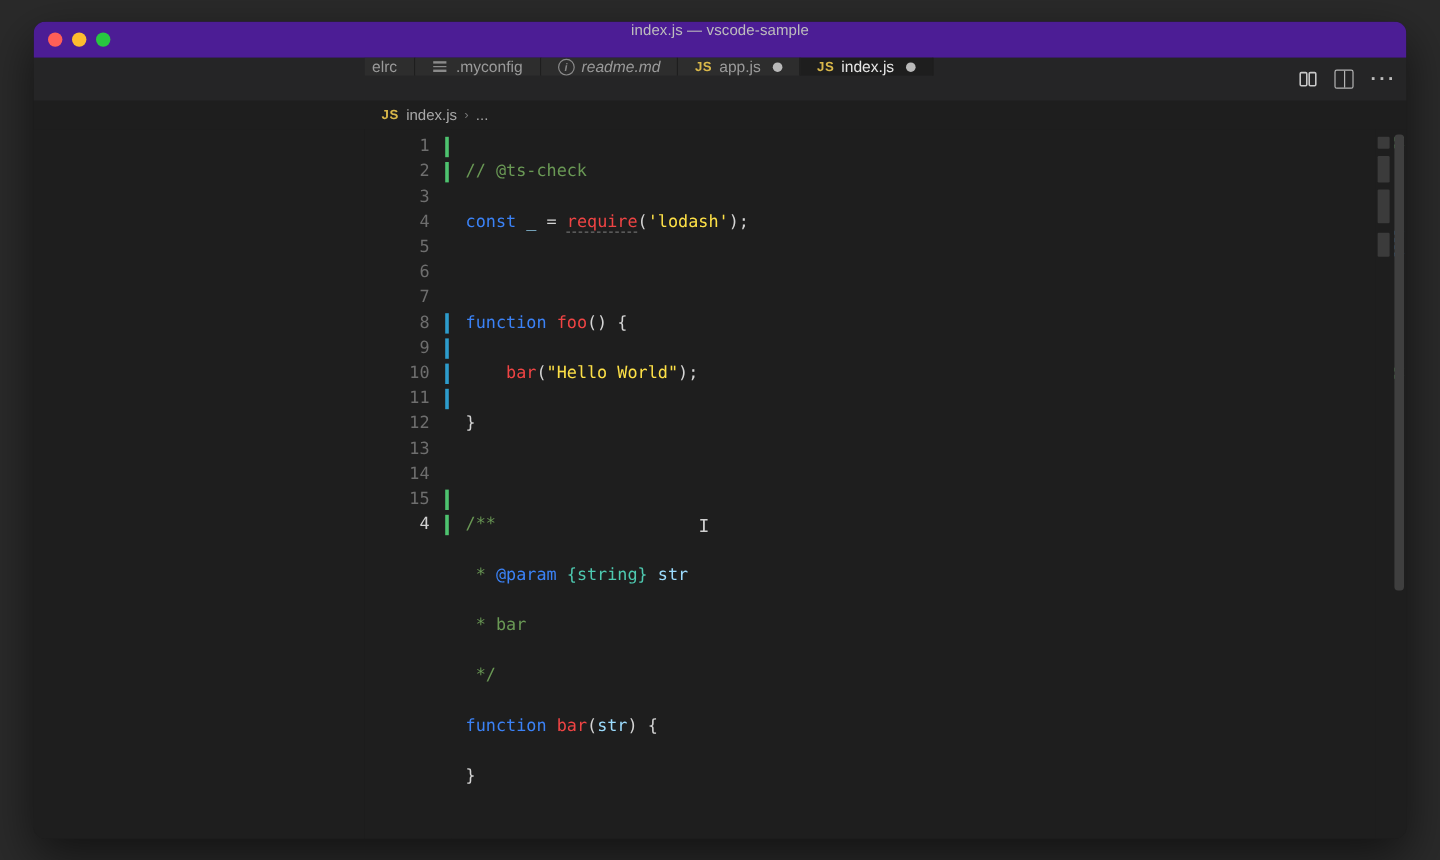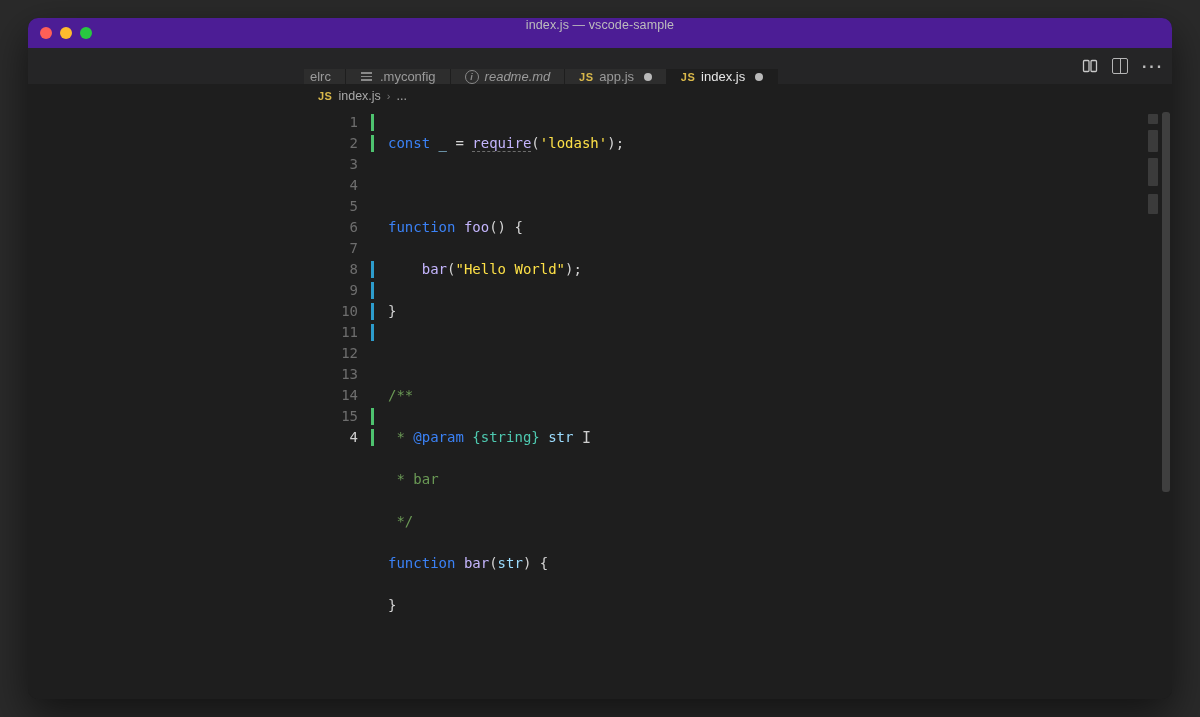--- a/index.html
+++ b/index.html
@@ -37,21 +37,21 @@
     margin: 0 auto; font-size: 12.5px; color: #bdbdbd; letter-spacing: .1px;
   }
 
   
   .tabbar {
     height: 36px;
     background: #252526;
     display: flex; align-items: stretch;
     flex-shrink: 0;
   }
-  .tabs-scroll { display: flex; align-items: flex-end; overflow: hidden; padding-left: 276px; }
+  .tabs-scroll { display: flex; align-items: flex-start; overflow: hidden; padding-left: 276px; }
   .tab {
     display: flex; align-items: center; gap: 6px;
     padding: 0 14px;
     font-size: 13px;
     color: #9a9a9a;
     border-right: 1px solid #1e1e1e;
     background: #2d2d2d;
     white-space: nowrap;
     position: relative;
   }
@@ -112,21 +112,21 @@
     padding-top:4px;
     color:#d4d4d4;
     position:relative;
     white-space: pre;
   }
   .cline { height:21px; padding-left:12px; }
 
   
   .c-comment { color:#6a9955; }
   .c-key { color:#3b82f6; }
-  .c-fn { color:#c4b5fd; }
+  .c-fn { color:#ef4444; }
   .c-str { color:#fde047; }
   .c-var { color:#9cdcfe; }
   .c-type { color:#4ec9b0; }
   .c-param { color:#9cdcfe; }
   .c-plain { color:#d4d4d4; }
   .underline-dots { border-bottom: 1px dashed rgba(255,255,255,0.35); }
 
   
   .cursor-i {
     position:absolute;
@@ -240,20 +240,21 @@
         <div class="gline"><span>10</span><span class="git-bar git-mod"></span></div>
         <div class="gline"><span>11</span><span class="git-bar git-mod"></span></div>
         <div class="gline"><span>12</span></div>
         <div class="gline"><span>13</span></div>
         <div class="gline"><span>14</span></div>
         <div class="gline"><span>15</span><span class="git-bar git-add"></span></div>
         <div class="gline active"><span>4</span><span class="git-bar git-add"></span></div>
       </div>
 
       <div class="code">
+<div class="cline"><span class="c-comment">// @ts-check</span></div>
 <div class="cline"><span class="c-key">const</span><span> </span><span class="c-var">_</span><span class="c-plain"> = </span><span class="c-fn underline-dots">require</span><span class="c-plain">(</span><span class="c-str">'lodash'</span><span class="c-plain">);</span></div>
 <div class="cline"></div>
 <div class="cline"><span class="c-key">function</span><span> </span><span class="c-fn">foo</span><span class="c-plain">() {</span></div>
 <div class="cline"><span>    </span><span class="c-fn">bar</span><span class="c-plain">(</span><span class="c-str">"Hello World"</span><span class="c-plain">);</span></div>
 <div class="cline"><span class="c-plain">}</span></div>
 <div class="cline"></div>
 <div class="cline"><span class="c-comment">/**</span></div>
 <div class="cline"><span class="c-comment"> * </span><span class="c-key">@param</span><span class="c-comment"> </span><span class="c-type">{string}</span><span class="c-comment"> </span><span class="c-param">str</span></div>
 <div class="cline"><span class="c-comment"> * bar</span></div>
 <div class="cline"><span class="c-comment"> */</span></div>

